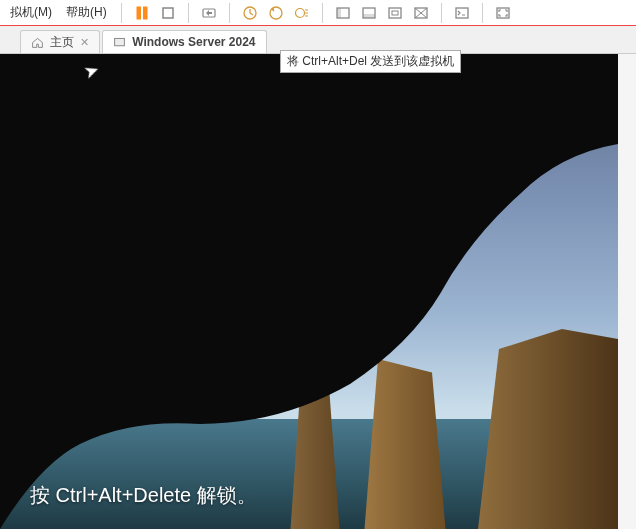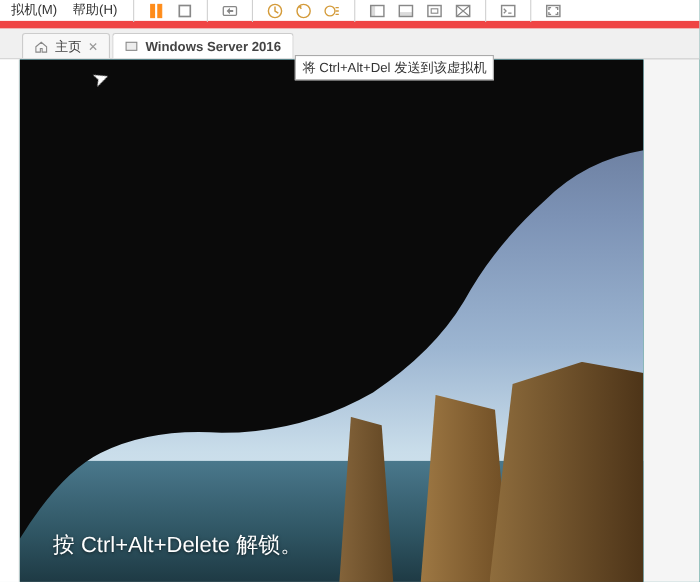--- a/index.html
+++ b/index.html
@@ -7,21 +7,21 @@
       width: 636px; height: 529px;
       font-family: "Microsoft YaHei", "Segoe UI", sans-serif;
       font-size: 12px;
       background: #f5f5f5;
       overflow: hidden;
       position: relative;
     }
     .menubar {
       display: flex; align-items: center;
       height: 26px; background: #fff;
-      border-bottom: 7px solid #ef4444;
+      border-bottom: 1px solid #ef4444;
       padding: 0 4px; gap: 2px;
     }
     .menu-item { padding: 3px 6px; color: #333; cursor: pointer; }
     .tool-sep { width: 1px; height: 20px; background: #d0d0d0; margin: 0 6px; }
     .tool-btn {
       width: 24px; height: 22px;
       display: flex; align-items: center; justify-content: center;
       color: #666; cursor: pointer; border-radius: 3px;
     }
     .tool-btn svg { width: 16px; height: 16px; }
@@ -38,30 +38,29 @@
       border: 1px solid #ccc; border-bottom: none;
       border-radius: 3px 3px 0 0;
       margin-right: 2px; margin-top: 4px;
       color: #444;
     }
     .tab.inactive { background: #f7f7f7; }
     .tab .close { color: #999; font-size: 11px; }
     .tab svg { width: 13px; height: 13px; }
     .tooltip {
       position: absolute;
-      top: 50px; left: 268px;
+      top: 50px; left: 280px;
       background: #fff; border: 1px solid #aaa;
       padding: 2px 6px; font-size: 12px; color: #333;
       z-index: 20;
     }
     .vm-viewport {
       position: relative;
-      width: 567px; height: 475px;
-      margin-left: 18px;
-      background: #0f766e;
+      width: 618px; height: 475px;
+      background: #c2410c;
       overflow: hidden;
     }
     .sky {
       position: absolute; inset: 0;
       background: linear-gradient(180deg, #5c6b8a 0%, #7c92b5 30%, #9cb5d1 55%, #c9ddea 75%, #e5eff4 100%);
     }
     .cave {
       position: absolute; inset: 0;
       fill: #0a0a0a;
     }
@@ -202,21 +201,21 @@
         <path d="M2 8l6-5 6 5v6H9v-4H7v4H2z" fill="none" stroke="#888" stroke-width="1.2"></path>
       </svg>
     <span>主页</span>
     <span class="close">✕</span>
   </div>
   <div class="tab">
     <svg viewBox="0 0 16 16">
         <rect x="2" y="3" width="12" height="9" fill="none" stroke="#888" stroke-width="1.2"></rect>
         <rect x="2" y="3" width="12" height="9" fill="#888" opacity=".15"></rect>
       </svg>
-    <b>Windows Server 2016</b>
+    <b>Windows Server 2024</b>
   </div>
 </div>
 
 <div class="side-strip"></div>
 
 <div class="tooltip">将 Ctrl+Alt+Del 发送到该虚拟机</div>
 
 <div class="vm-viewport">
   <div class="sky"></div>
   <div class="sea"></div>

